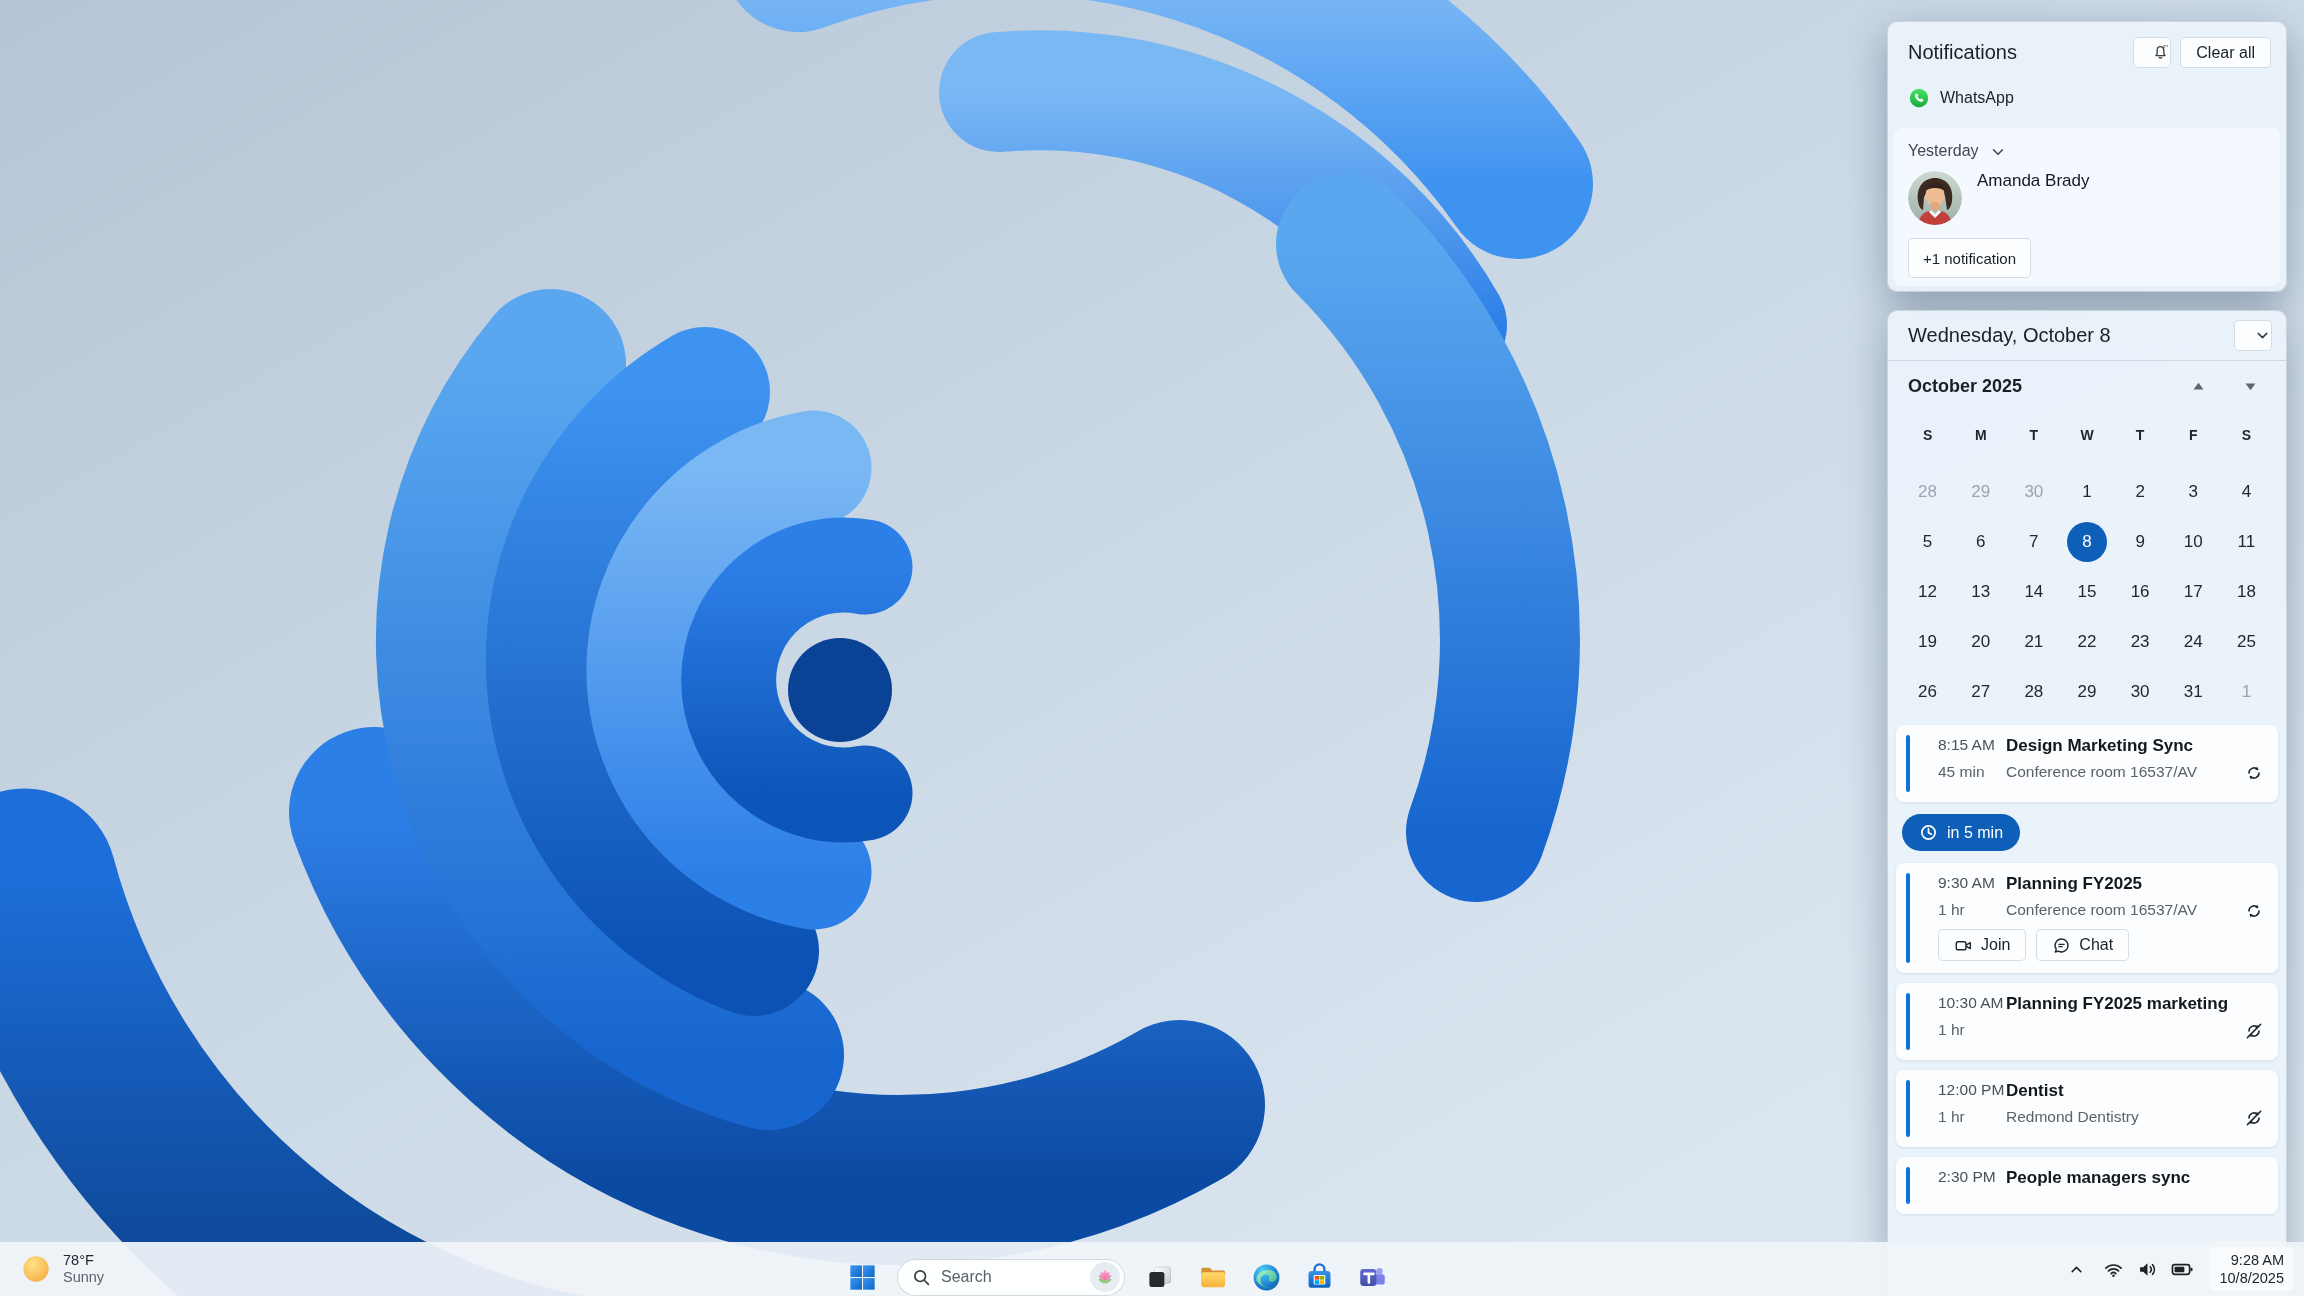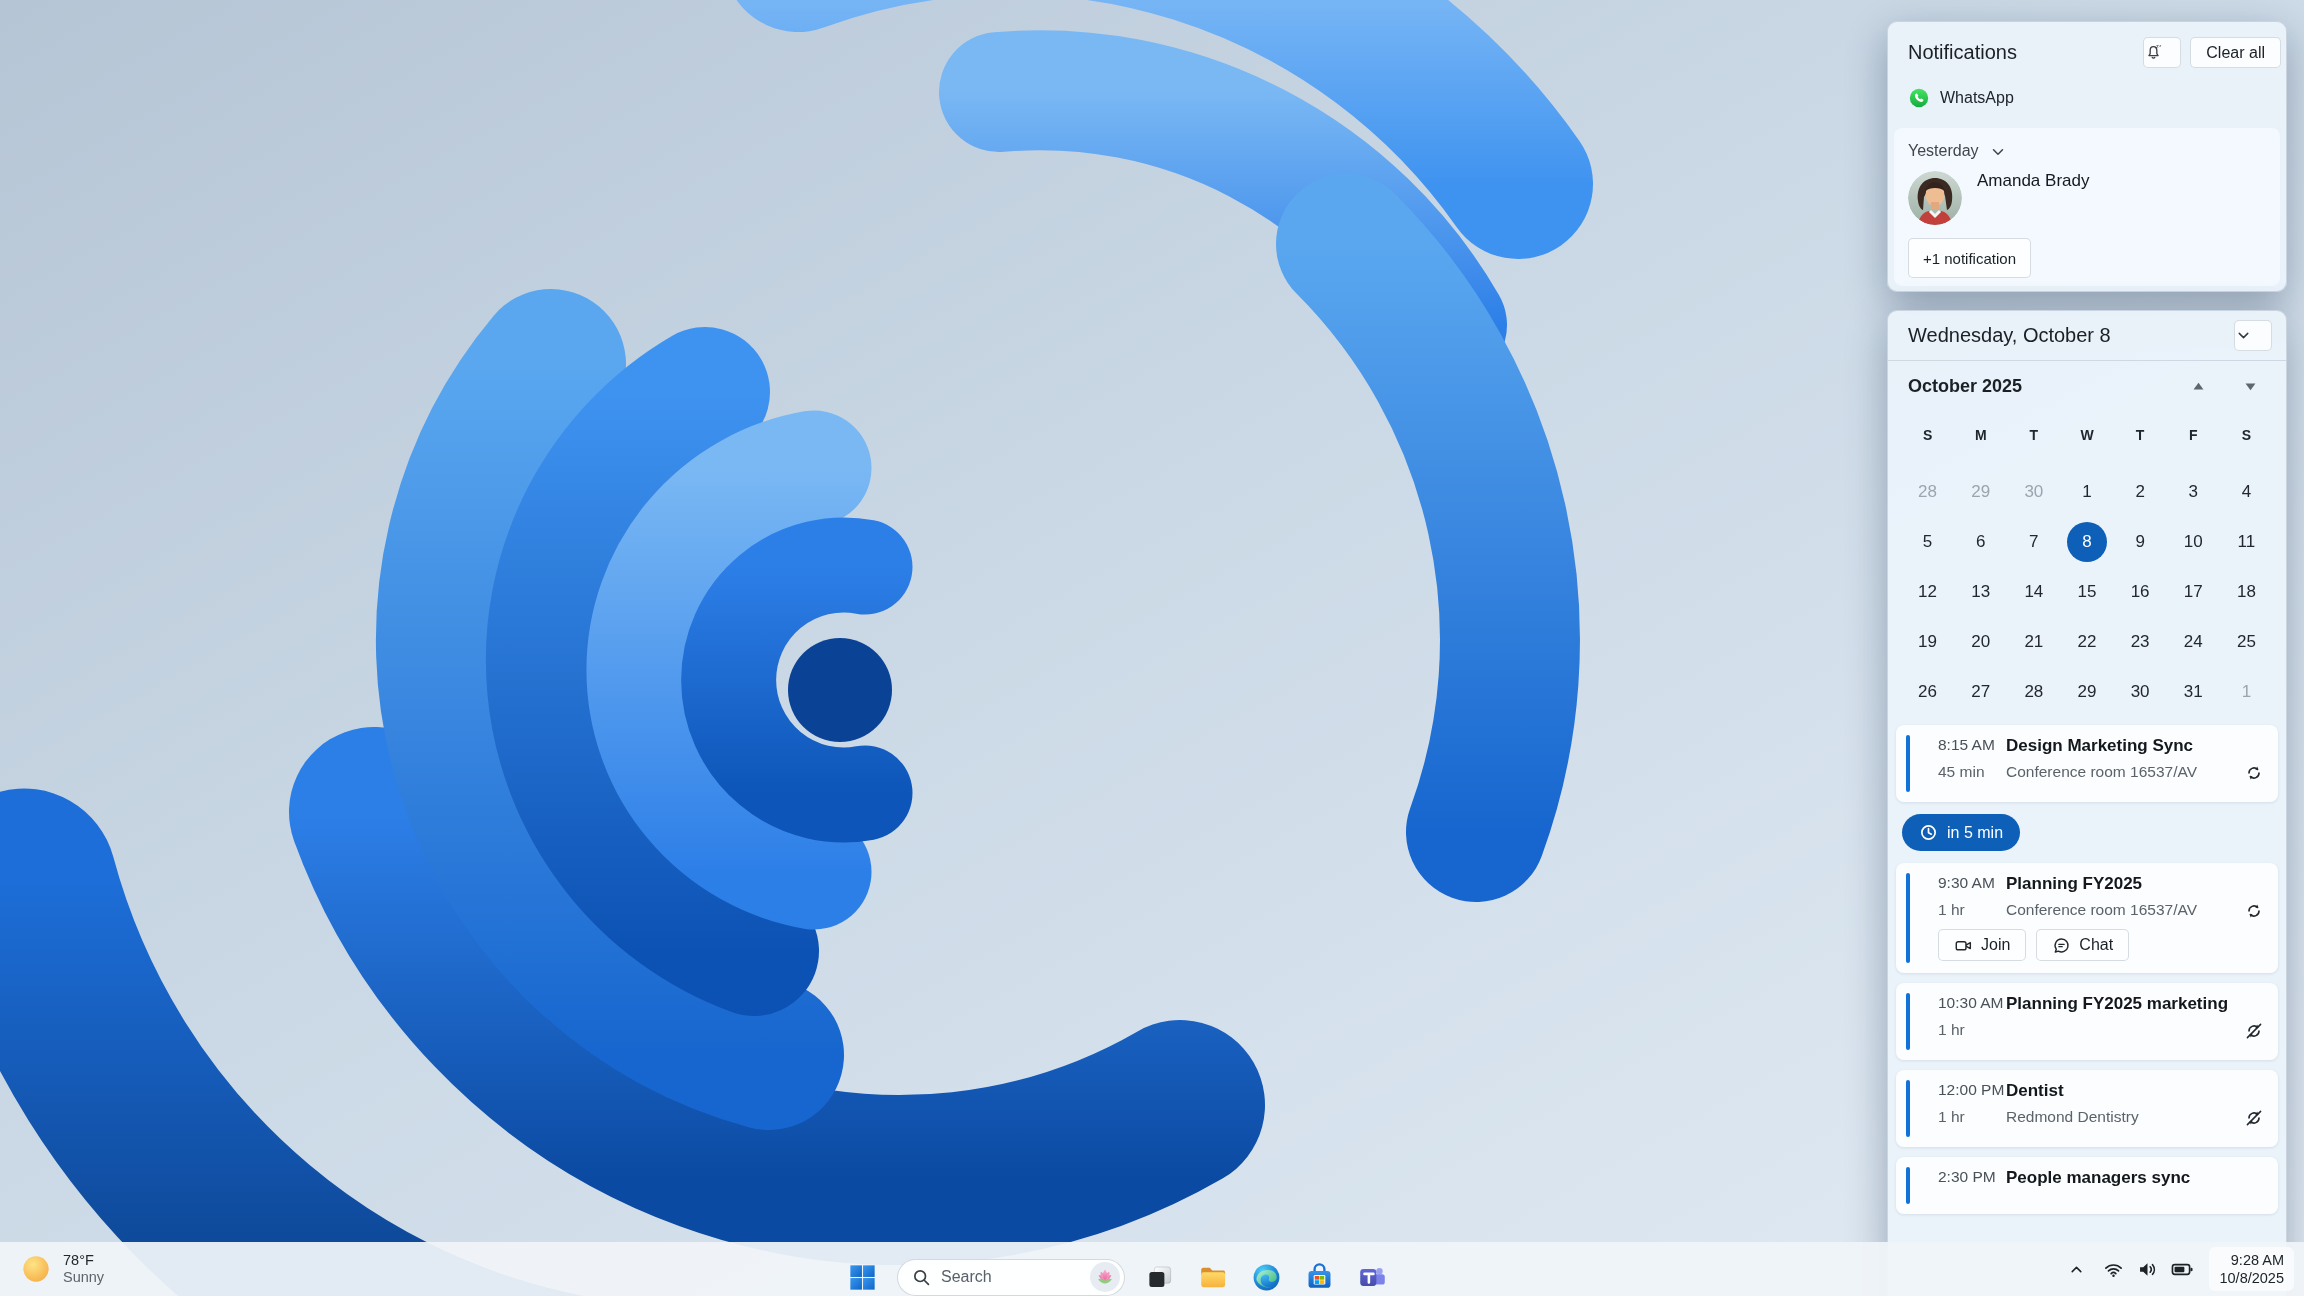--- a/index.html
+++ b/index.html
@@ -13,35 +13,35 @@
   *{box-sizing:border-box;margin:0;padding:0;font-family:"Liberation Sans",sans-serif;}
   html,body{width:2304px;height:1296px;overflow:hidden;background:#cfdce9;}
   #screen{position:relative;width:2304px;height:1296px;overflow:hidden;}
   #wallpaper{position:absolute;inset:0;display:block;}
 
   
   .btn,.icon-btn,.tb-btn,.act-btn,.focus-btn,.more-btn{
     background:rgba(253,254,255,0.9);
     border:1px solid rgba(176,187,198,0.5);
     border-radius:5px;color:var(--text1);
-    display:inline-flex;align-items:center;justify-content:flex-start;
+    display:inline-flex;align-items:center;justify-content:flex-end;
     cursor:default;
   }
   .sp{flex:1}
 
   
   .panel{
     position:absolute;left:1887px;width:400px;
     background:var(--panel-bg);
     border:1px solid rgba(150,165,182,0.38);
     border-radius:10px;
     box-shadow:0 14px 42px rgba(10,30,60,0.33);
   }
   #notif-panel{top:21px;height:271px;}
-  .np-header{display:flex;align-items:center;gap:9px;margin:15px 5px 0 20px;}
+  .np-header{display:flex;align-items:center;gap:9px;margin:15px 15px 0 20px;}
   .np-title{font-size:20px;color:var(--text1);}
   .icon-btn{width:38px;height:31px;}
   .btn{height:31px;padding:0 15px;font-size:16px;}
   .np-app{display:flex;align-items:center;gap:10px;margin:19px 20px 0;font-size:16px;color:#20262c;}
   .np-card{position:absolute;left:6px;right:6px;top:106px;bottom:5px;
     background:rgba(247,251,255,0.72);border-radius:8px;padding:13px 14px;}
   .yd{display:flex;align-items:center;gap:10px;color:#41474d;font-size:16px;}
   .yd svg{margin-top:2px}
   .nb{display:flex;gap:15px;margin-top:10px;}
   .avatar{width:54px;height:54px;border-radius:50%;overflow:hidden;flex:none;}

